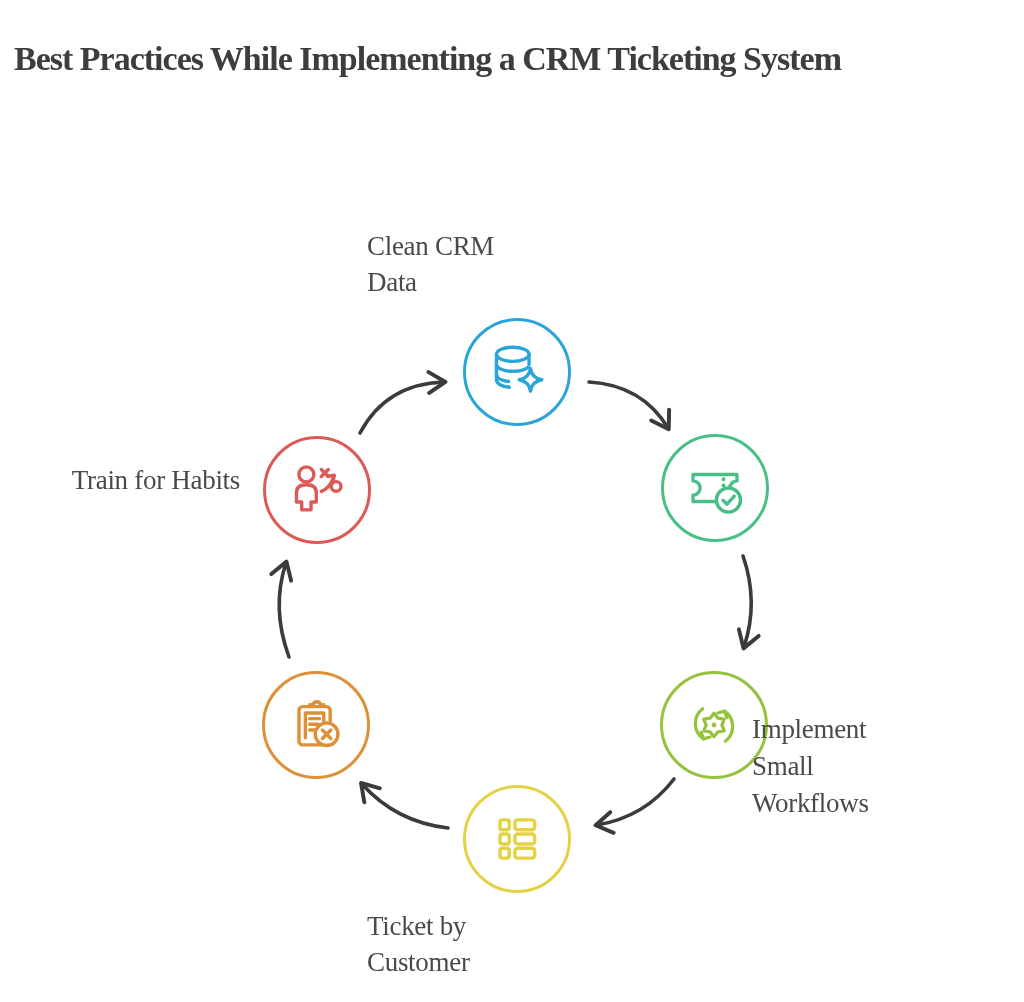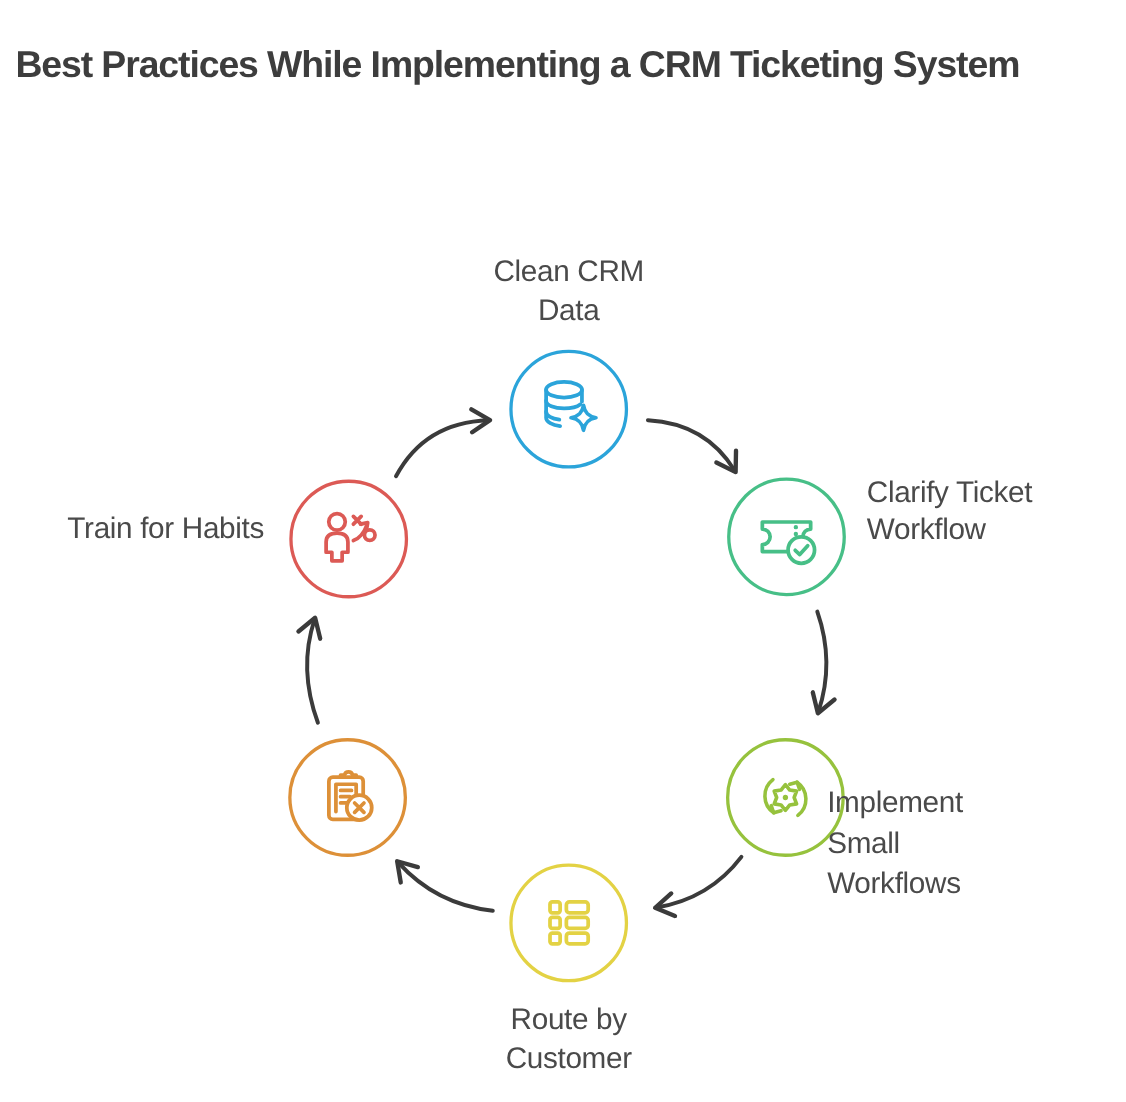--- a/index.html
+++ b/index.html
@@ -1,36 +1,36 @@
 <!DOCTYPE html>
 <html><head>
 <meta charset="utf-8">
 <style>
   html,body{margin:0;padding:0;background:#fff;}
   .stage{
     position:relative;width:1024px;height:1002px;background:#fff;overflow:hidden;
-    font-family:Liberation Sans, sans-serif;
+    font-family:Liberation Serif, serif;
   }
   .title{
     position:absolute;left:14px;top:40px;margin:0;
     font-size:34px;font-weight:bold;letter-spacing:-1px;
     color:var(--c,#3d3d3d);white-space:nowrap;
   }
   .arrows{position:absolute;left:0;top:0;color:var(--c,#3b3b3b);}
   .node{
     position:absolute;width:108px;height:108px;box-sizing:border-box;
     border:3px solid var(--c,#999);border-radius:50%;background:#fff;
     display:flex;align-items:center;justify-content:center;color:var(--c,#999);
   }
   .icon{display:block;}
   .label{
     position:absolute;color:var(--c,#4a4a4a);
     font-size:27px;line-height:34px;letter-spacing:-0.3px;white-space:pre-line;
   }
-  .label.center{width:300px;text-align:center;}
+  .label.center{width:300px;}
   .label.right{width:300px;text-align:right;}
   .label.left{text-align:left;}
   .lh-lg{line-height:36px;}
 </style>
 </head>
 <body>
 
 <div class="stage">
 
   <h1 class="title" style="--c: #3d3d3d;">Best Practices While Implementing a CRM Ticketing System</h1>
@@ -63,22 +63,20 @@
 Data</div>
 
   <div class="node" style="left: 661px; top: 434px; --c: #47bf87;">
     <svg class="icon" width="68" height="68" viewBox="0 0 48 48" fill="none" stroke="currentColor" stroke-width="2.4" stroke-linecap="round" stroke-linejoin="round">
       <path d="M8.5,14.5 H39.5 V19 A5,5 0 0 0 39.5,29 V33.5 H8.5 V29 A5,5 0 0 0 8.5,19 Z"></path>
       <line x1="30" y1="17.8" x2="30" y2="27" stroke-dasharray="0 4.4" stroke-width="2.8"></line>
       <circle cx="33.5" cy="32.5" r="8.5" fill="#ffffff"></circle>
       <path d="M29.6,32.7 L32.5,35.4 L37.6,29.7"></path>
     </svg>
   </div>
-  <div class="label left" style="left: 788px; top: 430px; --c: #4a4a4a;">Clarify Ticket
-Workflow</div>
 
   <div class="node" style="left: 660px; top: 671px; --c: #96c23d;">
     <svg class="icon" width="68" height="68" viewBox="0 0 48 48" fill="none" stroke="currentColor" stroke-width="2.3" stroke-linecap="round" stroke-linejoin="round">
       <path d="M29.6,24 L31.2,19.9 L26.8,19.2 L24,15.7 L21.2,19.2 L16.8,19.9 L18.4,24 L16.8,28.1 L21.2,28.8 L24,32.3 L26.8,28.8 L31.2,28.1 Z"></path>
       <circle cx="24" cy="24" r="1.7" fill="currentColor" stroke="none"></circle>
       <path d="M16,12.5 A13.2,13.2 0 0 0 16.5,33.8"></path>
       <path d="M16.5,33.8 l-1.6,-4.6 M16.5,33.8 l4.7,-1.3"></path>
       <path d="M32,35.5 A13.2,13.2 0 0 0 31.5,14.2"></path>
       <path d="M31.5,14.2 l1.6,4.6 M31.5,14.2 l-4.7,1.3"></path>
     </svg>
@@ -90,21 +88,21 @@
   <div class="node" style="left: 463px; top: 785px; --c: #e3d244;">
     <svg class="icon" width="68" height="68" viewBox="0 0 48 48" fill="none" stroke="currentColor" stroke-width="2.4" stroke-linecap="round" stroke-linejoin="round">
       <rect x="12" y="10.5" width="6.5" height="7" rx="1.5"></rect>
       <rect x="22.5" y="10.5" width="14" height="7" rx="2"></rect>
       <rect x="12" y="20.5" width="6.5" height="7" rx="1.5"></rect>
       <rect x="22.5" y="20.5" width="14" height="7" rx="2"></rect>
       <rect x="12" y="30.5" width="6.5" height="7" rx="1.5"></rect>
       <rect x="22.5" y="30.5" width="14" height="7" rx="2"></rect>
     </svg>
   </div>
-  <div class="label center lh-lg" style="left: 367px; top: 908px; --c: #4a4a4a;">Route by
+  <div class="label center lh-lg" style="left: 367px; top: 908px; --c: #4a4a4a;">Ticket by
 Customer</div>
 
   <div class="node" style="left: 262px; top: 671px; --c: #dd9038;">
     <svg class="icon" width="68" height="68" viewBox="0 0 48 48" fill="none" stroke="currentColor" stroke-width="2.4" stroke-linecap="round" stroke-linejoin="round">
       <rect x="12" y="11" width="22" height="27" rx="2.5"></rect>
       <path d="M19.5,11 V9.6 H22 A2.7,2.7 0 0 1 27.2,9.6 H29.5 V11"></path>
       <path d="M16.5,33 V15.5 H29.5 V22"></path>
       <path d="M19.5,19.5 h7 M19.5,23.5 h6 M19.5,27.5 h4.5"></path>
       <circle cx="31.5" cy="30.5" r="8" fill="#ffffff"></circle>
       <path d="M28.5,27.5 L34.5,33.5 M34.5,27.5 L28.5,33.5"></path>

